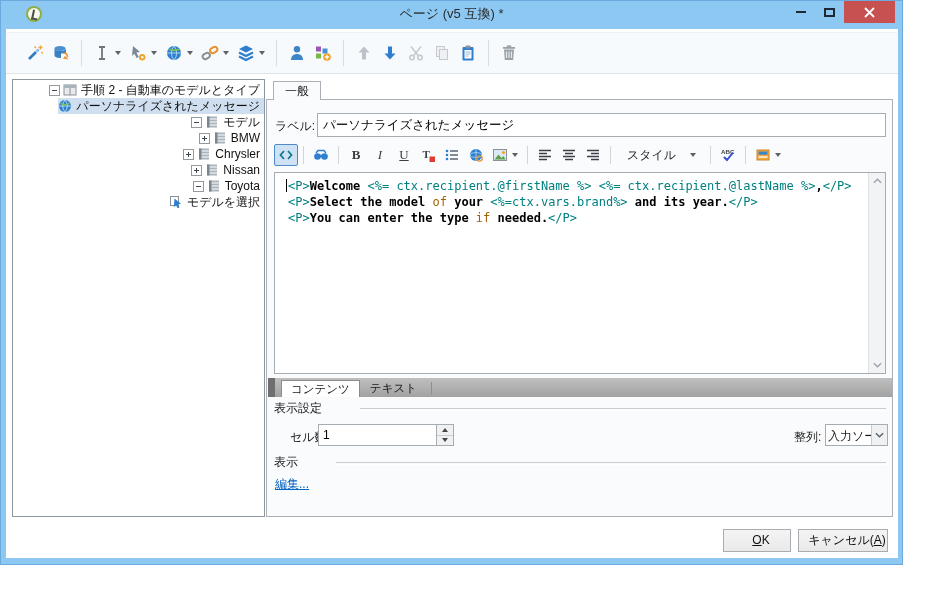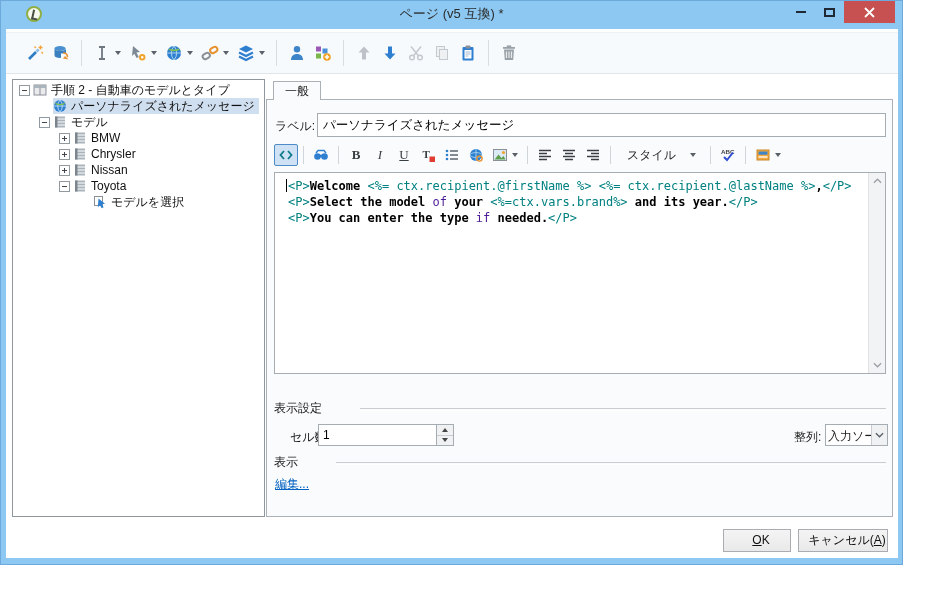--- a/index.html
+++ b/index.html
@@ -26,21 +26,21 @@
 
   
   #main-toolbar { position:absolute; left:0; top:3px; width:892px; height:42px; background:#f7fafc; border-top:1px solid #eef2f6; border-bottom:1px solid #e0e5e9; display:flex; align-items:center; padding:0 0 0 16px; }
   .tb-btn { height:28px; display:flex; align-items:center; padding:0 4px; border-radius:2px; }
   .tb-btn svg { width:18px; height:18px; display:block; }
   .tb-sep { width:1px; height:26px; background:#d8dde1; margin:0 7px; }
   .dd { width:0; height:0; border-left:3px solid transparent; border-right:3px solid transparent; border-top:4px solid #5a6169; margin-left:4px; }
 
   
   #tree-panel { position:absolute; left:6px; top:50px; width:253px; height:438px; background:#fff; border:1px solid #8e979e; overflow:hidden; padding-top:2px; }
-  .tree-row { height:16px; display:flex; align-items:center; white-space:nowrap; }
+  .tree-row { height:16px; display:flex; align-items:center; white-space:nowrap;justify-content:flex-end; }
   .exp { width:11px; height:11px; border:1px solid #919aa1; background:#fff; position:relative; flex:0 0 auto; margin-right:3px; }
   .exp.hidden { visibility:hidden; }
   .exp .h { position:absolute; left:2px; right:2px; top:4px; height:1px; background:#41474d; }
   .exp .v { position:absolute; top:2px; bottom:2px; left:4px; width:1px; background:#41474d; }
   .tree-ico { width:14px; height:14px; flex:0 0 auto; margin-right:3px; }
   .tree-ico svg { width:14px; height:14px; display:block; }
   .tree-sel { display:flex; align-items:center; height:16px; padding-right:3px; }
   .tree-sel.selected { background:#d0dff0; }
   .tree-label { font-size:12px; color:#111; padding:0 1px; }
 
@@ -58,21 +58,21 @@
   .etb-sep { width:1px; height:18px; background:#d0d5d9; margin:0 5px; }
   .etb-style { display:flex; align-items:center; height:22px; padding:0 8px 0 10px; font-size:12px; color:#222; }
   .etb-style .dd { margin-left:14px; }
   .glyph { font-family:"Liberation Serif",serif; font-size:13px; color:#3a3f44; }
 
   
   #code-editor { position:absolute; left:7px; top:72px; width:612px; height:202px; background:#fff; border:1px solid #a5acb2; }
   #code-text { position:absolute; left:0; top:0; right:17px; bottom:0; padding:5px 2px 0 13px; font-family:"DejaVu Sans Mono",monospace; font-size:12px; line-height:16px; white-space:pre; overflow:hidden; }
   #caret { position:absolute; left:11px; top:6px; width:1px; height:13px; background:#000; }
   .tok-tag, .tok-expr { color:#008080; }
-  .tok-kw { color:#4c1d95;text-align:right; }
+  .tok-kw { color:#a16207;text-align:right; }
   .tok-text { color:#000;font-weight:bold; }
   #code-scrollbar { position:absolute; right:0; top:0; width:17px; bottom:0; background:#f2f3f4; border-left:1px solid #e0e2e4; }
   .sb-arrow { position:absolute; left:0; width:16px; height:16px; display:flex; align-items:center; justify-content:center; }
   .sb-arrow svg { width:9px; height:6px; }
   #sb-up { top:0; } #sb-down { bottom:0; }
 
   
   #bottom-strip { position:absolute; left:1px; top:278px; width:624px; height:19px; background:linear-gradient(#bfbfbf,#a2a2a2); display:flex; align-items:flex-end; }
   #strip-grip { width:7px; height:19px; background:#6f6f6f; margin-right:6px; flex:0 0 auto; }
   .btab { height:17px; line-height:16px; padding:0 9px; font-size:11.5px; color:#161616; margin-right:1px; }
@@ -578,20 +578,28 @@
               </svg>
             </div>
           <div class="sb-arrow" id="sb-down">
               <svg viewBox="0 0 10 6">
                 <path d="M1 1l4 4 4-4" stroke="#9aa0a6" fill="none" stroke-width="1.4"></path>
               </svg>
             </div>
         </div>
       </div>
 
+      <div id="bottom-strip">
+        <div id="strip-grip"></div>
+        <div id="btabs" style="display:flex;align-items:flex-end;">
+            <div class="btab active">コンテンツ</div>
+            <div class="btab">テキスト</div>
+          </div>
+        <div id="strip-end-sep"></div>
+      </div>
 
       <div class="group-row" id="group-display-settings">
         <span class="group-label">表示設定</span>
         <span class="group-line"></span>
       </div>
 
       <div id="cell-label">セル数:</div>
       <div id="cell-input-wrap">
         <input id="cell-input" value="1" style="">
         <div id="spinner">

